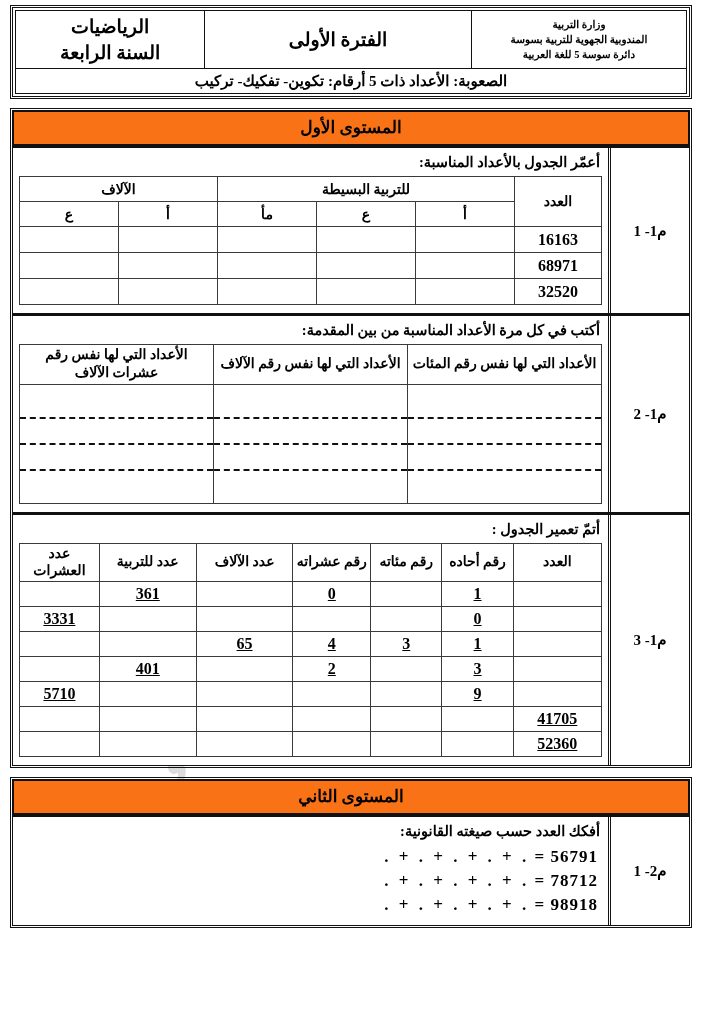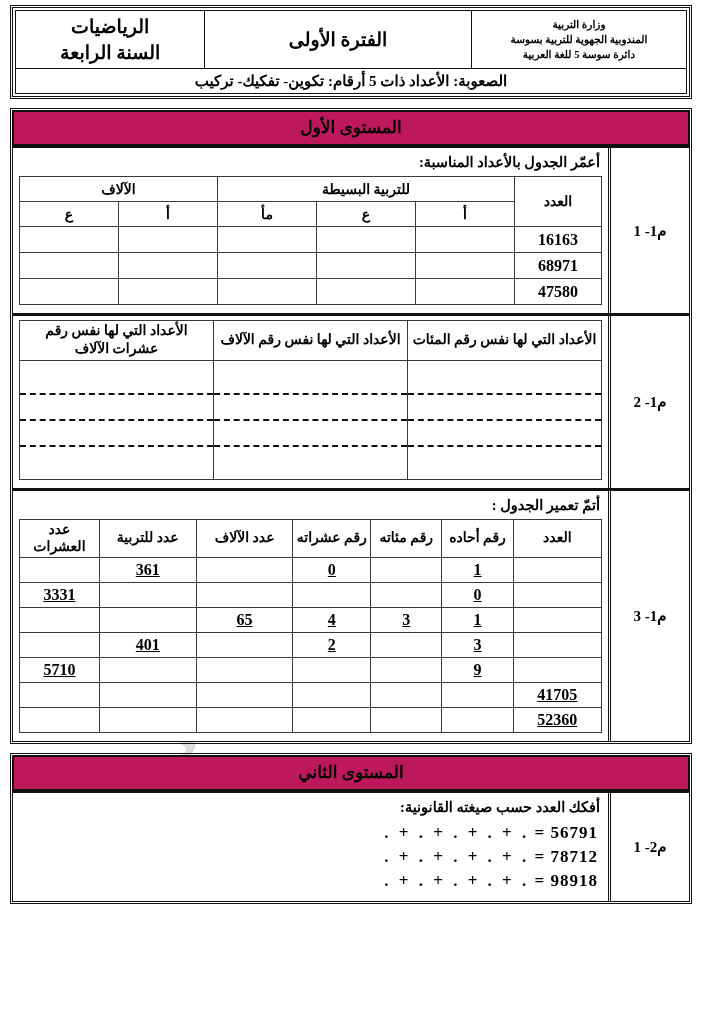--- a/index.html
+++ b/index.html
@@ -112,21 +112,21 @@
     box-sizing: border-box;
   }
 
   
   .level-band {
     border: 1px solid #111;
     text-align: center;
     font-size: 17px;
     font-weight: bold;
     padding: 5px 0 6px 0;
-    background: #be185d;
+    background: #f97316;
   }
 
   
   .section-wrap {
     border-top: 3px solid #111;
     display: flex;
     flex-direction: row;
     background: #fff;
   }
   .sec-label {
@@ -309,35 +309,36 @@
           </tr>
           <tr>
             <td class="row-num num">68971</td>
             <td class="blank"></td>
             <td class="blank"></td>
             <td class="blank"></td>
             <td class="blank"></td>
             <td class="blank"></td>
           </tr>
           <tr>
-            <td class="row-num num">47580</td>
+            <td class="row-num num">32520</td>
             <td class="blank"></td>
             <td class="blank"></td>
             <td class="blank"></td>
             <td class="blank"></td>
             <td class="blank"></td>
           </tr>
         </tbody>
           </table>
       </div>
     </div>
 
     <div class="section-wrap">
       <div class="sec-label">م1- 2</div>
       <div class="sec-body">
+        <div class="prompt">أكتب في كل مرة الأعداد المناسبة من بين المقدمة:</div>
         <table class="grid t2">
           <tbody>
               <tr>
             <th>الأعداد التي لها نفس رقم المئات</th>
             <th>الأعداد التي لها نفس رقم الآلاف</th>
             <th>الأعداد التي لها نفس رقم عشرات الآلاف</th>
           </tr>
           <tr>
             <td class="lines">
               <div class="lines-inner">

